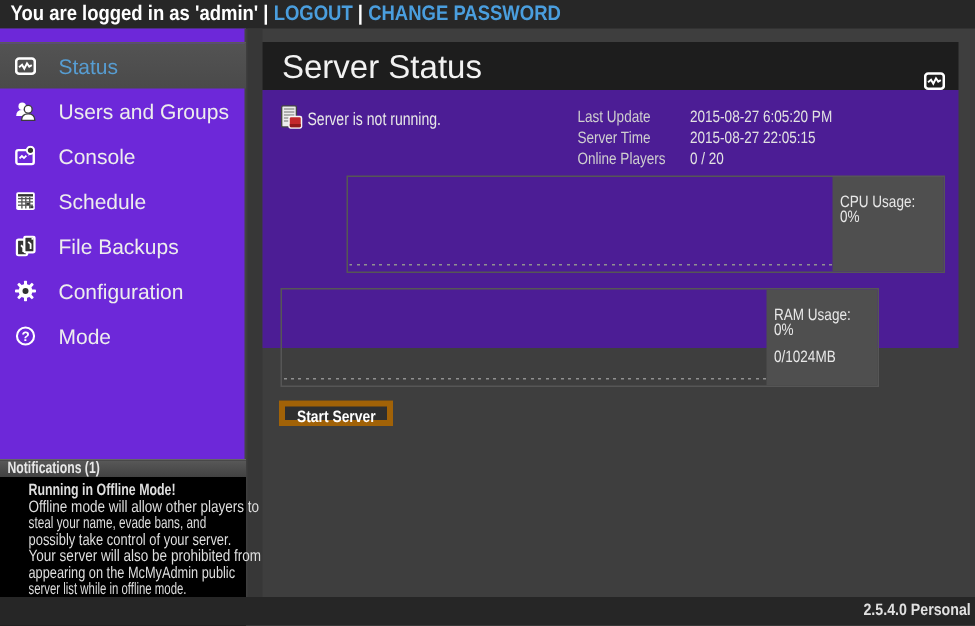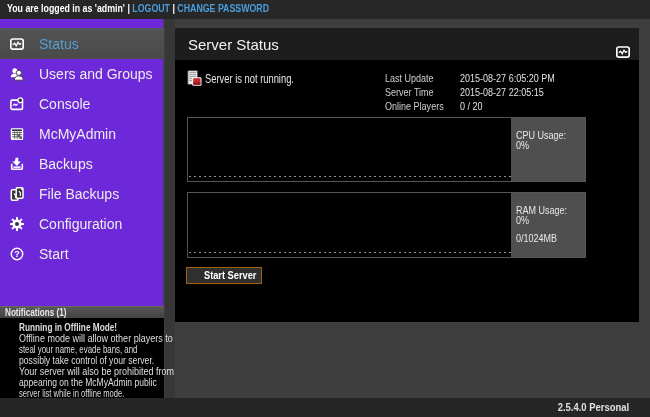--- a/index.html
+++ b/index.html
@@ -1,44 +1,44 @@
 <!DOCTYPE html>
 <html><head><meta charset="utf-8"><style>
 * { margin:0; padding:0; box-sizing:border-box; }
 html,body { width:650px; height:417px; overflow:hidden; }
 body { background:#3e3e3e; font-family:"Liberation Sans", sans-serif; position:relative; }
 .cx { display:inline-block; transform:scaleX(0.82); transform-origin:0 50%; white-space:nowrap; }
 #topbar .cx { transform:scaleX(0.88); }
-#topbar { position:absolute; left:0; top:0; width:650px; height:19px; background:#272727; color:#fff; font-size:10px; font-weight:bold; line-height:17px; padding-left:7px; }
+#topbar { position:absolute; left:0; top:0; width:650px; height:19px; background:#272727; color:#fff; font-size:14px; font-weight:bold; line-height:17px; padding-left:7px; }
 #topbar a { color:#4a9ede; text-decoration:none; }
 #sidebar { position:absolute; left:0; top:19px; width:164px; height:379px; background:#6d28d9; border-right:1px solid #444; }
 #menu { position:absolute; top:9px; left:0; width:164px; border-top:1px solid #5a5a5a; }
 .mi { position:relative; height:30px; color:#ededed; font-size:14px; }
 .mi .lbl { position:absolute; left:39px; top:50%; transform:translateY(-50%); white-space:nowrap; }
 .mi .ic { position:absolute; left:10px; top:50%; margin-top:-7px; width:14px; height:14px; }
 .mi.sel { background:linear-gradient(#535353,#4a4a4a); }
 .mi.sel .lbl { color:#579dd2; }
 #notif { position:absolute; left:0; top:283px; width:164px; height:115px; background:#000000;margin-top:23px; }
 #notifhead { height:12px; background:linear-gradient(#585858,#424242); border-top:1px solid #666; color:#e8e8e8; font-size:11px; font-weight:bold; line-height:11px; padding-left:5px; }
 #notifbody { padding:4px 0 0 19px; color:#dedede; font-size:11px; line-height:11px; }
 #module { position:absolute; left:175px; top:28px; width:464px; }
-#mhead { height:32px; background:#1d1d1d; color:#f2f2f2; font-size:15px; line-height:33px; padding-left:13px; position:relative; }
+#mhead { height:32px; background:#1d1d1d; color:#f2f2f2; font-size:22px; line-height:33px; padding-left:13px; position:relative; }
 #mhead .hic { position:absolute; right:9px; top:9px; width:14px; height:14px; }
-#mbody { height:262px; background:#000000; position:relative; color:#ddd; font-size:11px; }
+#mbody { height:172px; background:#4c1d95; position:relative; color:#ddd; font-size:11px; }
 #srvicon { position:absolute; left:12px; top:10px; }
 #srvtext { position:absolute; left:30px; top:12px; color:#e8e8e8; font-size:12px; transform:scaleX(0.78); transform-origin:0 0; }
 .ilabel { position:absolute; left:210px; color:#cfcfcf; }
 .ivalue { position:absolute; left:285px; color:#e2e2e2; }
 .chart { position:absolute; left:12px; width:399px; border:1px solid #565656; }
-#chart1 { top:57px; height:65px; }
+#chart1 { top:57px; height:65px;margin-left:44px; }
 #chart2 { top:132px; height:66px; }
 .dash { position:absolute; left:1px; right:74px; bottom:4px; height:1px; background:repeating-linear-gradient(90deg,#909090 0,#909090 2px,transparent 2px,transparent 5px); }
 .clabel { position:absolute; right:0; top:0; bottom:0; width:74px; background:#4f4f4f; color:#e8e8e8; padding:12px 0 0 5px; line-height:10px; }
-#btn { position:absolute; left:11px; top:207px; width:76px; height:17px; background:#2f2f2f; border:1px solid #a16207; color:#fff; font-weight:bold; font-size:11px; text-align:right; line-height:15px; }
-#bottombar { position:absolute; left:0; top:398px; width:650px; height:19px; background:#262626; color:#e0e0e0; font-size:11px; font-weight:bold; line-height:19px; text-align:right; padding-right:21px; }
+#btn { position:absolute; left:11px; top:207px; width:76px; height:17px; background:#2f2f2f; border:4px solid #a16207; color:#fff; font-weight:bold; font-size:11px; text-align:center; line-height:15px; }
+#bottombar { position:absolute; left:0; top:398px; width:650px; height:19px; background:#262626; color:#e0e0e0; font-size:11px; font-weight:bold; line-height:19px; text-align:right; padding-right:3px; }
 #gapcol { position:absolute; left:165px; top:19px; width:10px; height:379px; background:#373737; }
 </style></head>
 <body>
 <div id="topbar"><span class="cx">You are logged in as 'admin' | <a href="#">LOGOUT</a> | <a href="#">CHANGE PASSWORD</a></span></div>
 
 <div id="gapcol"></div>
 <div id="sidebar">
 <div id="menu">
  <div class="mi sel">
         <span class="ic"><svg width="14" height="14" viewBox="0 0 14 14">
@@ -73,29 +73,21 @@
               <line x1="2" y1="5.4" x2="12" y2="5.4"></line>
               <line x1="2" y1="7.6" x2="12" y2="7.6"></line>
               <line x1="2" y1="9.8" x2="12" y2="9.8"></line>
               <line x1="4.6" y1="4.4" x2="4.6" y2="12"></line>
               <line x1="7.2" y1="4.4" x2="7.2" y2="12"></line>
               <line x1="9.8" y1="4.4" x2="9.8" y2="12"></line>
             </g>
             <rect x="7.6" y="8.2" width="2" height="1.4" fill="#333333"></rect>
             <rect x="10.2" y="10.4" width="2" height="1.4" fill="#333333"></rect>
           </svg></span>
-        <span class="lbl">McMyAdmin</span>
-      </div>
- <div class="mi">
-        <span class="ic"><svg width="14" height="14" viewBox="0 0 14 14">
-            <path d="M5.7 0.8 h2.6 v3.8 h2.5 L7 9 2.2 4.6 h2.5 z" fill="#fff"></path>
-            <path d="M1.7 6.8 v4.6 q0 0.8 0.8 0.8 h9 q0.8 0 0.8-0.8 V6.8" fill="none" stroke="#fff" stroke-width="1.6"></path>
-            <rect x="3.4" y="9.4" width="7.2" height="1.5" fill="#fff"></rect>
-          </svg></span>
-        <span class="lbl">Backups</span>
+        <span class="lbl">Schedule</span>
       </div>
  <div class="mi">
         <span class="ic"><svg width="14" height="14" viewBox="0 0 14 14">
             <rect x="1.3" y="2.8" width="6.8" height="10.4" rx="1.1" fill="#333333" stroke="#fff" stroke-width="1.5"></rect>
             <path d="M4 6.5 l1.5 1.5 v3" fill="none" stroke="#fff" stroke-width="1.2"></path>
             <rect x="6.2" y="0.8" width="6.8" height="10.4" rx="1.1" fill="#333333" stroke="#fff" stroke-width="1.5"></rect>
             <path d="M8.8 4.2 l1.6 1.6 v3.2" fill="none" stroke="#fff" stroke-width="1.2"></path>
             <rect x="11" y="1.4" width="1.4" height="1.4" fill="#fff"></rect>
           </svg></span>
         <span class="lbl">File Backups</span>
@@ -113,21 +105,21 @@
             <rect x="6" y="0" width="2" height="3.2" rx="0.6" fill="#fff" transform="rotate(315 7 7)"></rect>
             <circle cx="7" cy="7" r="2" fill="#333333"></circle>
           </svg></span>
         <span class="lbl">Configuration</span>
       </div>
  <div class="mi">
         <span class="ic"><svg width="14" height="14" viewBox="0 0 14 14">
             <circle cx="7" cy="7" r="5.7" fill="none" stroke="#fff" stroke-width="1.4"></circle>
             <text x="7" y="10.2" font-size="9" font-weight="bold" fill="#fff" text-anchor="middle" font-family="Liberation Sans, sans-serif">?</text>
           </svg></span>
-        <span class="lbl">Start</span>
+        <span class="lbl">Mode</span>
       </div>
 </div>
 </div>
 
 <div id="notif">
  <div id="notifhead"><span class="cx" style="transform:scaleX(0.74)">Notifications (1)</span></div>
  <div id="notifbody">
   <span class="cx" style="font-weight:bold;transform:scaleX(0.75)">Running in Offline Mode!</span><br>
   <span class="cx">Offline mode will allow other players to</span><br>
   <span class="cx" style="transform:scaleX(0.715)">steal your name, evade bans, and</span><br>

